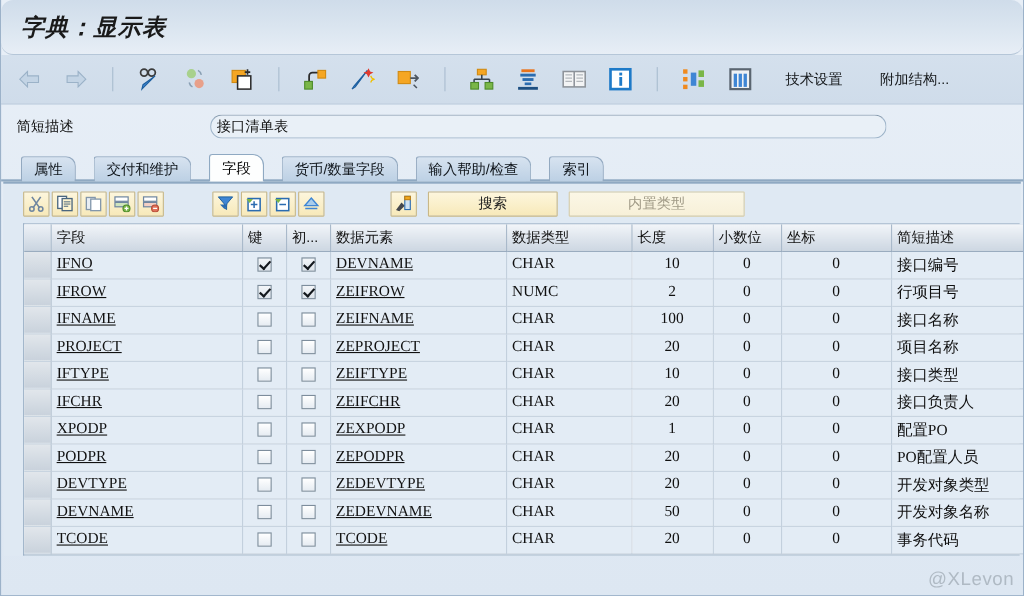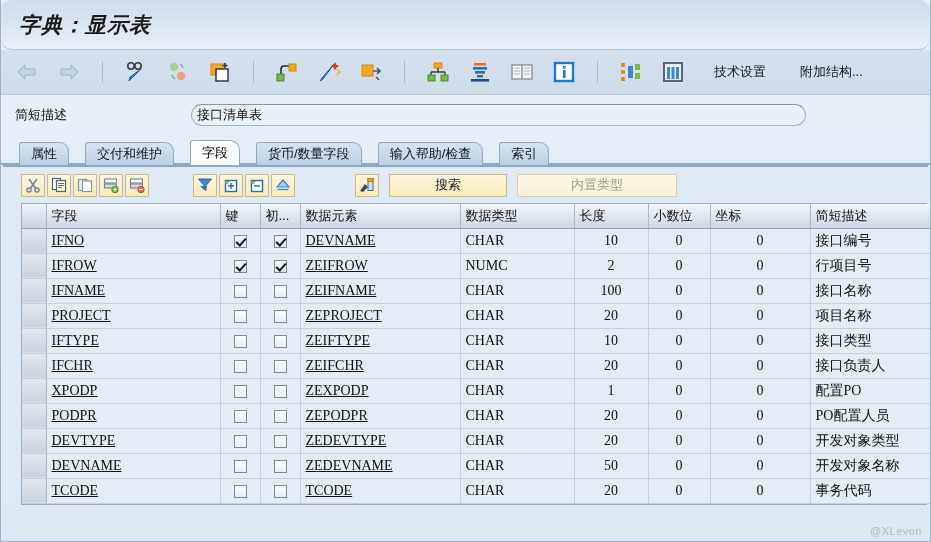--- a/index.html
+++ b/index.html
@@ -268,21 +268,21 @@
     border: solid #13181d;
     border-width: 0 2px 2px 0;
     transform: rotate(42deg);
   }
   .cellchk { text-align: center; }
 
   
   .watermark {
     position: absolute;
     right: 8px; bottom: 4px;
-    font-size: 11px;
+    font-size: 17px;
     color: rgba(120,130,140,.45);
     pointer-events: none;
     letter-spacing: .5px;
   }
 </style>
 </head>
 <body>
 
 <div class="app">
 

